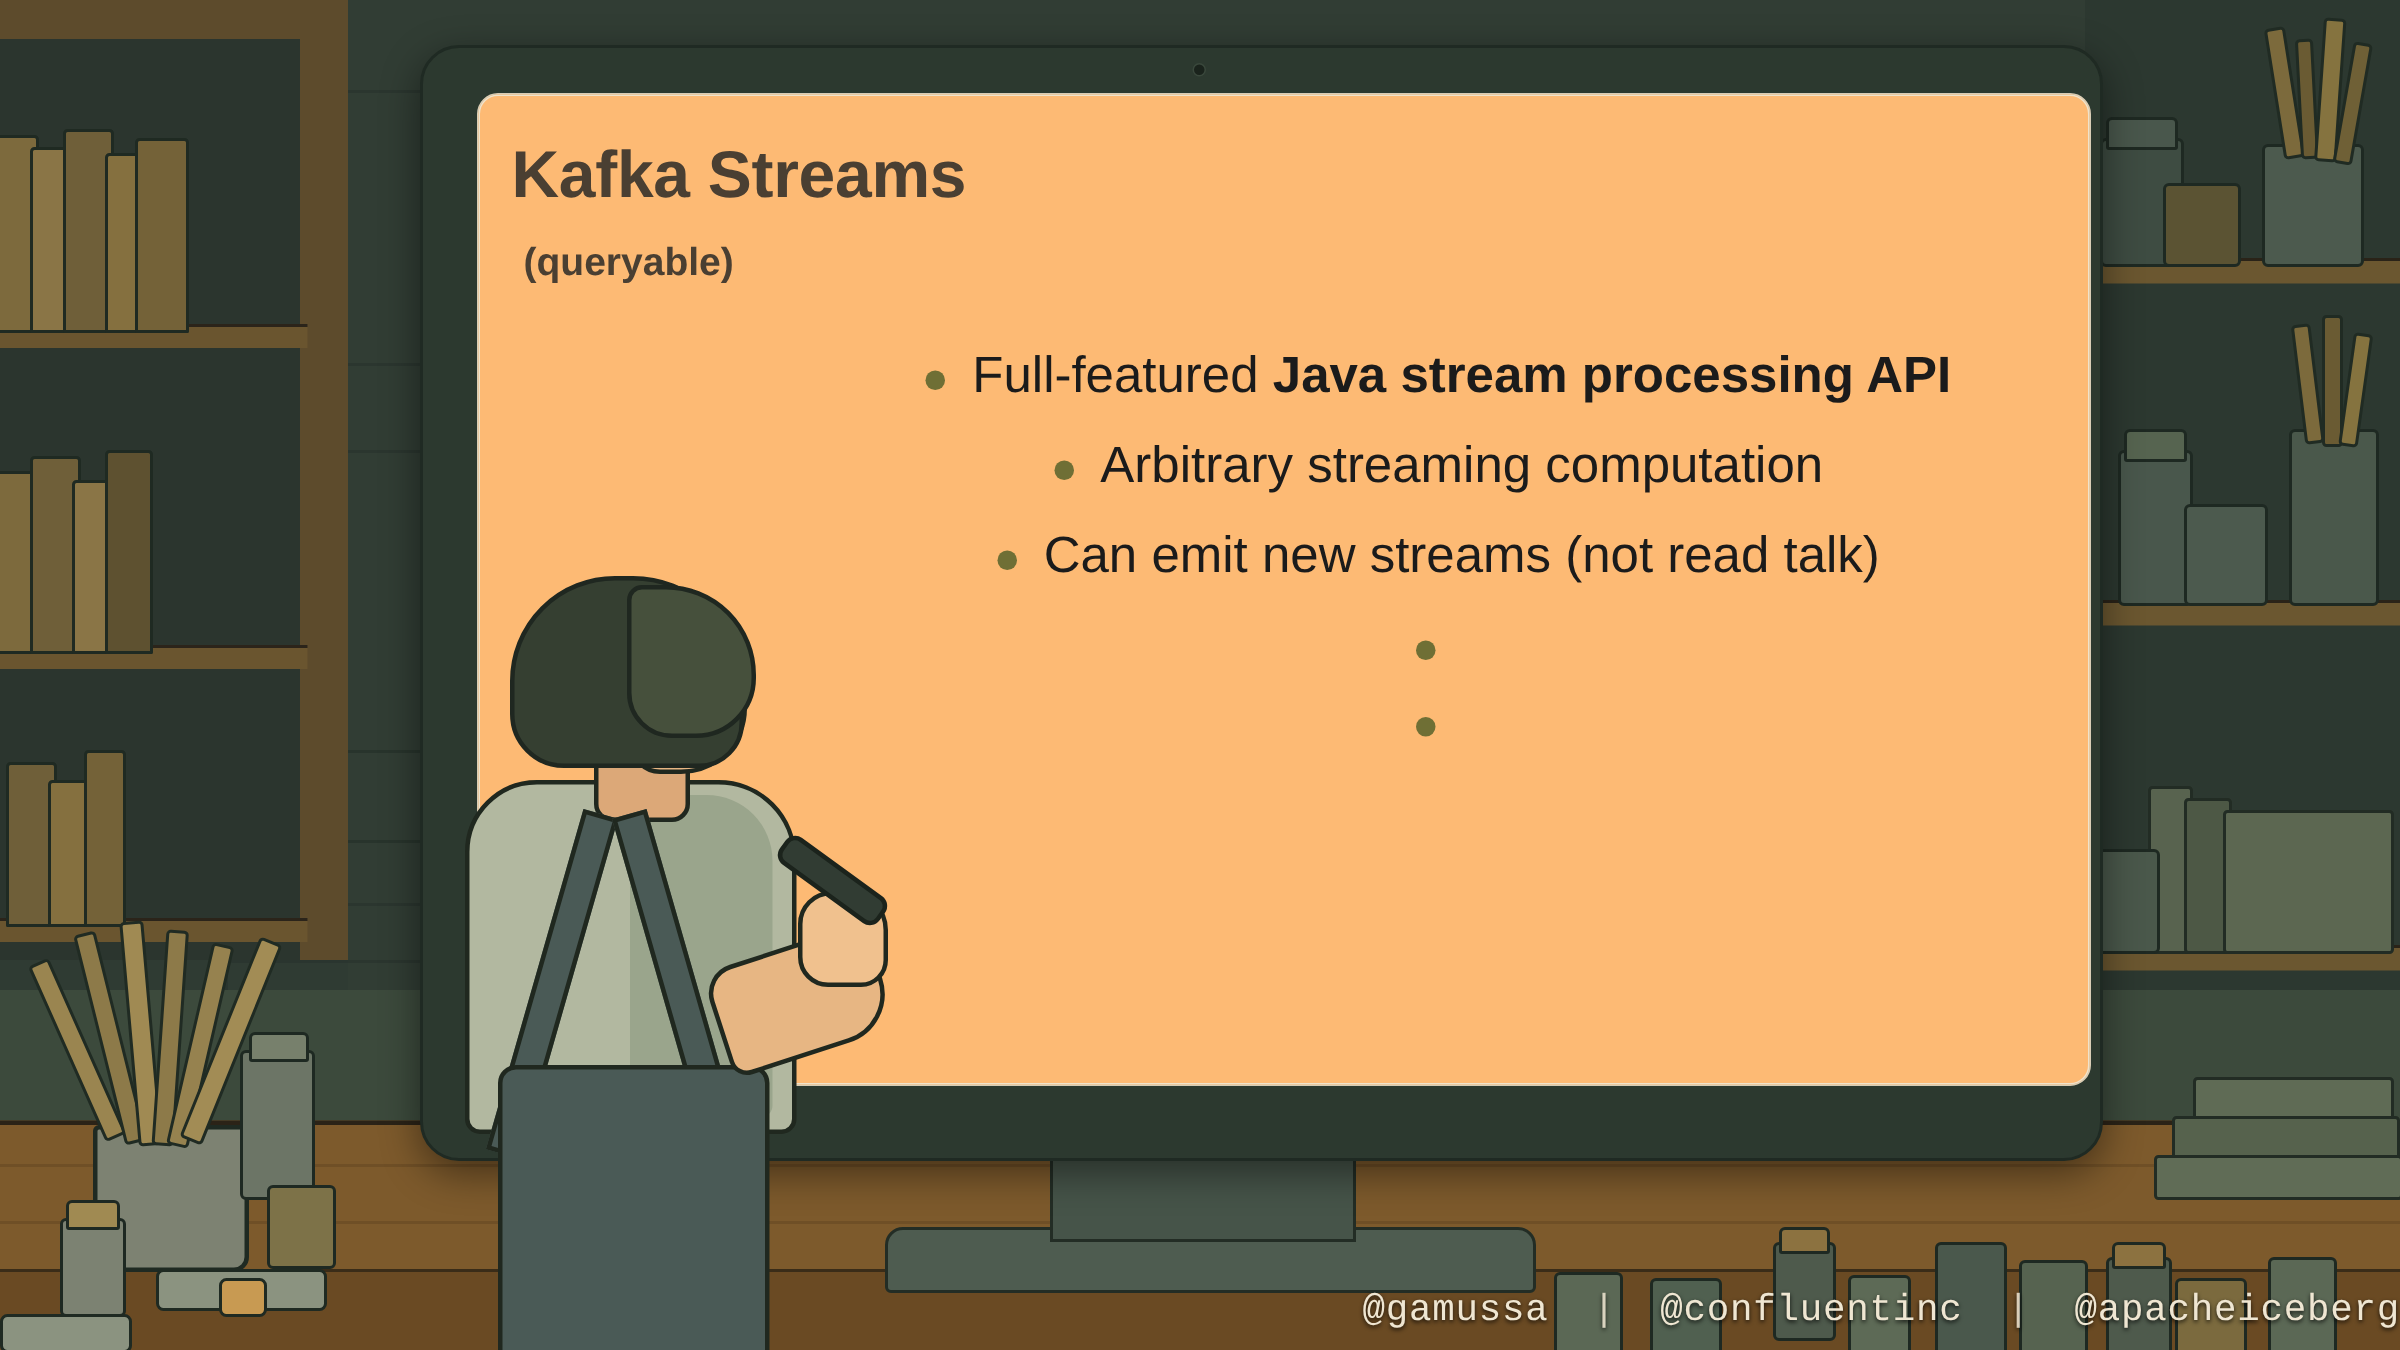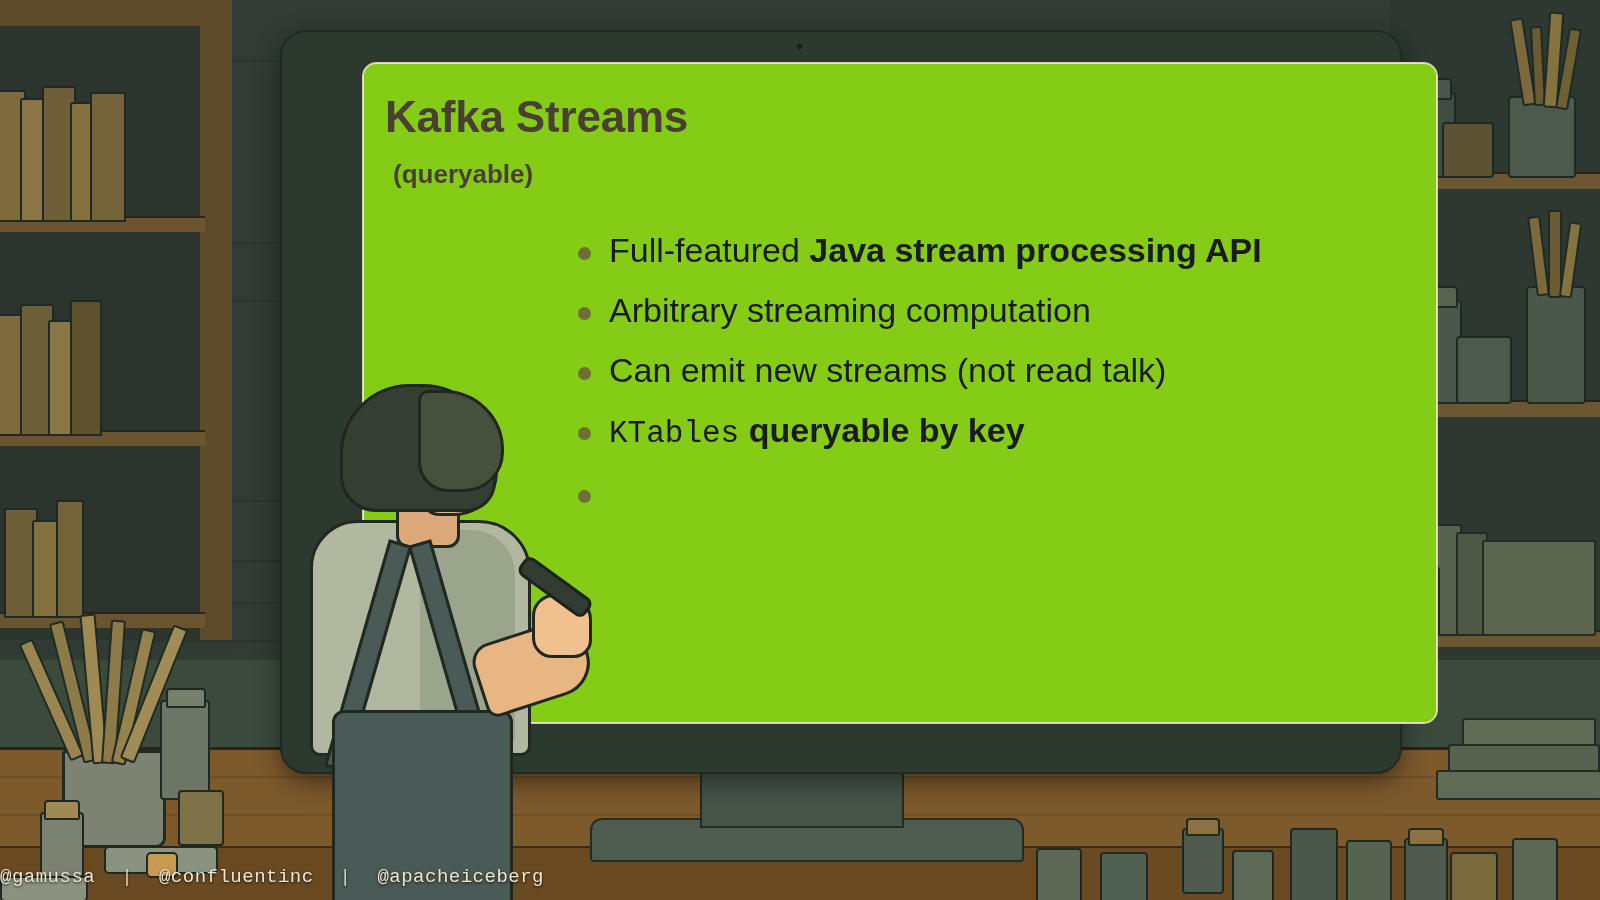--- a/index.html
+++ b/index.html
@@ -43,30 +43,30 @@
            border:2px solid #1f2a23;}
   .webcam{position:absolute;left:795px;top:42px;width:7px;height:7px;border-radius:50%;
           background:#1a231c;border:1px solid #3a483c;}
   .stand-neck{position:absolute;left:700px;top:768px;width:200px;height:56px;background:#465449;
               border:2px solid #232d25;}
   .stand-base{position:absolute;left:590px;top:818px;width:430px;height:40px;background:#4e5c50;
               border:2px solid #232d25;border-radius:12px 12px 4px 4px;}
 
   
   .screen{position:absolute;left:318px;top:62px;width:1074px;height:660px;
-          background:#84cc16;border-radius:14px;border:1px solid #d8cdb6;
-          box-shadow:inset 0 0 0 1px #efe3cc;overflow:hidden;margin-left:44px;}
+          background:#fdba74;border-radius:14px;border:1px solid #d8cdb6;
+          box-shadow:inset 0 0 0 1px #efe3cc;overflow:hidden;}
 
   .slide-title{position:absolute;left:22px;top:32px;font-size:44px;font-weight:bold;
                color:#4a3f32;letter-spacing:-.2px;line-height:1;}
   .slide-sub{position:absolute;left:30px;top:98px;font-size:26px;font-weight:bold;
              color:#4a3f32;line-height:1;}
 
   .bullets{position:absolute;left:215px;top:168px;width:850px;}
-  .bullet{display:flex;align-items:flex-start;margin-bottom:22px;}
+  .bullet{display:flex;align-items:flex-start;margin-bottom:22px;justify-content:center;}
   .dot{flex:0 0 auto;width:13px;height:13px;border-radius:50%;background:#6f6f35;
        margin-top:16px;margin-right:18px;}
   .btext{font-size:34px;color:#1b1b1b;line-height:1.12;font-family:"Liberation Sans", sans-serif;}
   .btext b{font-weight:bold;}
   .mono{font-family:"Liberation Mono", monospace;font-size:31px;}
 
   
   .artist{position:absolute;left:300px;top:380px;width:300px;height:520px;}
   .hair{position:absolute;left:40px;top:4px;width:150px;height:122px;background:#353f31;
         border:3px solid #1f2720;border-radius:70px 74px 30px 36px;}
@@ -91,22 +91,22 @@
         border:3px solid #20281f;border-radius:22px 26px 18px 20px;}
   .pen{position:absolute;left:214px;top:196px;width:76px;height:16px;background:#313c33;
        border:3px solid #1b231c;border-radius:8px;transform:rotate(36deg);}
 
   
   .pot{position:absolute;border:3px solid #1f2a22;border-radius:4px 4px 10px 10px;}
   .tube{position:absolute;border:2px solid #1f2a22;border-radius:5px;}
   .bookstack{position:absolute;border:2px solid #222c24;border-radius:3px;}
 
   
-  .footer{position:absolute;left:0;right:0;bottom:12px;text-align:left;
-          font-family:"Liberation Mono", monospace;font-size:19px;color:#efe6d2;
+  .footer{position:absolute;left:0;right:0;bottom:12px;text-align:right;
+          font-family:"Liberation Mono", monospace;font-size:25px;color:#efe6d2;
           letter-spacing:.5px;text-shadow:0 1px 3px rgba(0,0,0,.8);}
   .footer .sep{opacity:.85;margin:0 14px;}
 </style>
 </head>
 <body>
 
 <div id="stage">
 
   <div class="room">
 
@@ -252,21 +252,20 @@
         <span class="btext"><span>Arbitrary streaming computation</span><b></b><span></span></span>
       </div>
 
       <div class="bullet">
         <span class="dot"></span>
         <span class="btext"><span>Can emit new streams (not read talk)</span><b></b><span></span></span>
       </div>
 
       <div class="bullet">
         <span class="dot"></span>
-        <span class="btext"><span class="mono">KTables</span><b> queryable by key</b><span></span></span>
       </div>
 
       <div class="bullet">
         <span class="dot"></span>
       </div>
 
 
     </div>
   </div>
 

